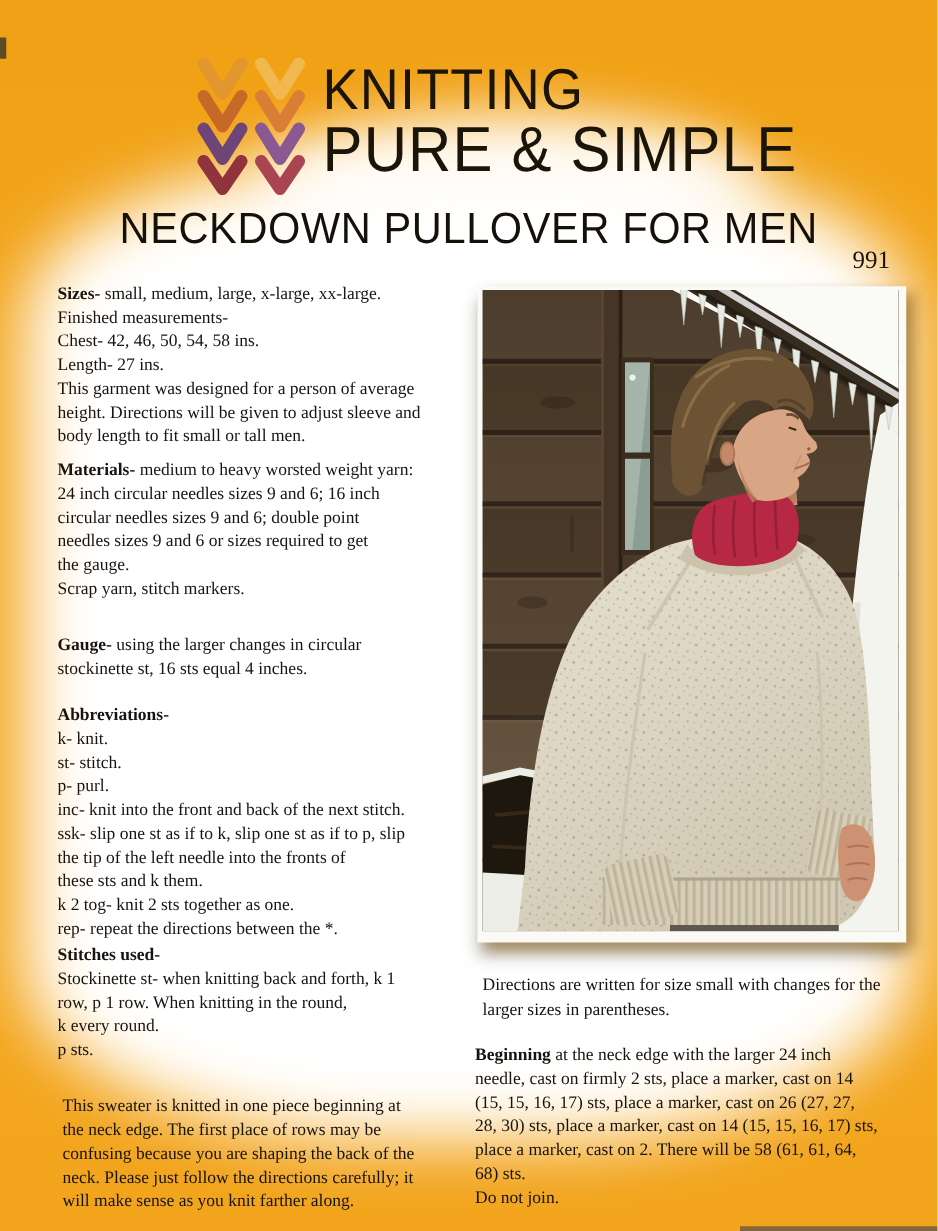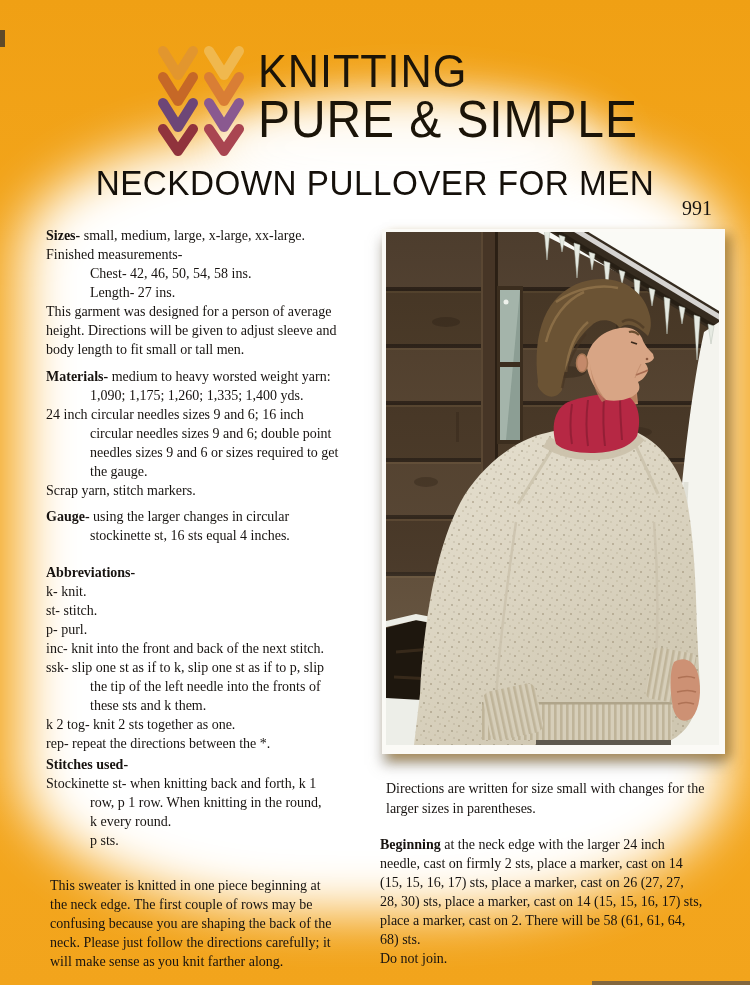--- a/index.html
+++ b/index.html
@@ -11,21 +11,21 @@
   .glow{
     position:absolute;left:20px;top:128px;right:20px;bottom:72px;
     background:#ffffff;border-radius:40% 40% 42% 42% / 16% 16% 18% 18%;
     filter:blur(26px);
   }
   .glow2{
     position:absolute;left:210px;top:92px;width:400px;height:110px;
     background:#ffffff;border-radius:50%;filter:blur(22px);opacity:.9;
   }
   .line{white-space:nowrap;}
-  .ind{margin-left:44px;}
+  .ind{}
   .col{position:absolute;font-size:14px;line-height:19px;}
   #sizes{left:46px;top:226px;}
   #materials{left:46px;top:367px;}
   #gaugeSec{left:46px;top:507px;}
   #abbr{left:46px;top:563px;}
   #stitches{left:46px;top:755px;}
   #noteSec{left:50px;top:876px;}
   #directionsSec{left:386px;top:779px;line-height:20px;}
   #beginningSec{left:380px;top:835px;}
   .logo-icon{position:absolute;left:150px;top:46px;}
@@ -240,21 +240,20 @@
   <div class="line">Finished measurements-</div>
   <div class="line ind">Chest- 42, 46, 50, 54, 58 ins.</div>
   <div class="line ind">Length- 27 ins.</div>
   <div class="line">This garment was designed for a person of average</div>
   <div class="line">height. Directions will be given to adjust sleeve and</div>
   <div class="line">body length to fit small or tall men.</div>
 </div>
 
 <div class="col" id="materials">
   <div class="line"><b>Materials-</b><span> medium to heavy worsted weight yarn:</span></div>
-  <div class="line ind">1,090; 1,175; 1,260; 1,335; 1,400 yds.</div>
   <div class="line">24 inch circular needles sizes 9 and 6; 16 inch</div>
   <div class="line ind">circular needles sizes 9 and 6; double point</div>
   <div class="line ind">needles sizes 9 and 6 or sizes required to get</div>
   <div class="line ind">the gauge.</div>
   <div class="line">Scrap yarn, stitch markers.</div>
 </div>
 
 <div class="col" id="gaugeSec">
   <div class="line"><b>Gauge-</b><span> using the larger changes in circular</span></div>
   <div class="line ind">stockinette st, 16 sts equal 4 inches.</div>
@@ -276,21 +275,21 @@
 <div class="col" id="stitches">
   <div class="line"><b>Stitches used-</b></div>
   <div class="line">Stockinette st- when knitting back and forth, k 1</div>
   <div class="line ind">row, p 1 row.  When knitting in the round,</div>
   <div class="line ind">k every round.</div>
   <div class="line ind">p sts.</div>
 </div>
 
 <div class="col" id="noteSec">
   <div class="line">This sweater is knitted in one piece beginning at</div>
-  <div class="line">the neck edge.  The first couple of rows may be</div>
+  <div class="line">the neck edge.  The first place of rows may be</div>
   <div class="line">confusing because you are shaping the back of the</div>
   <div class="line">neck.  Please just follow the directions carefully; it</div>
   <div class="line">will make sense as you knit farther along.</div>
 </div>
 
 <div class="col" id="directionsSec">
   <div class="line">Directions are written for size small with changes for the</div>
   <div class="line">larger sizes in parentheses.</div>
 </div>
 

